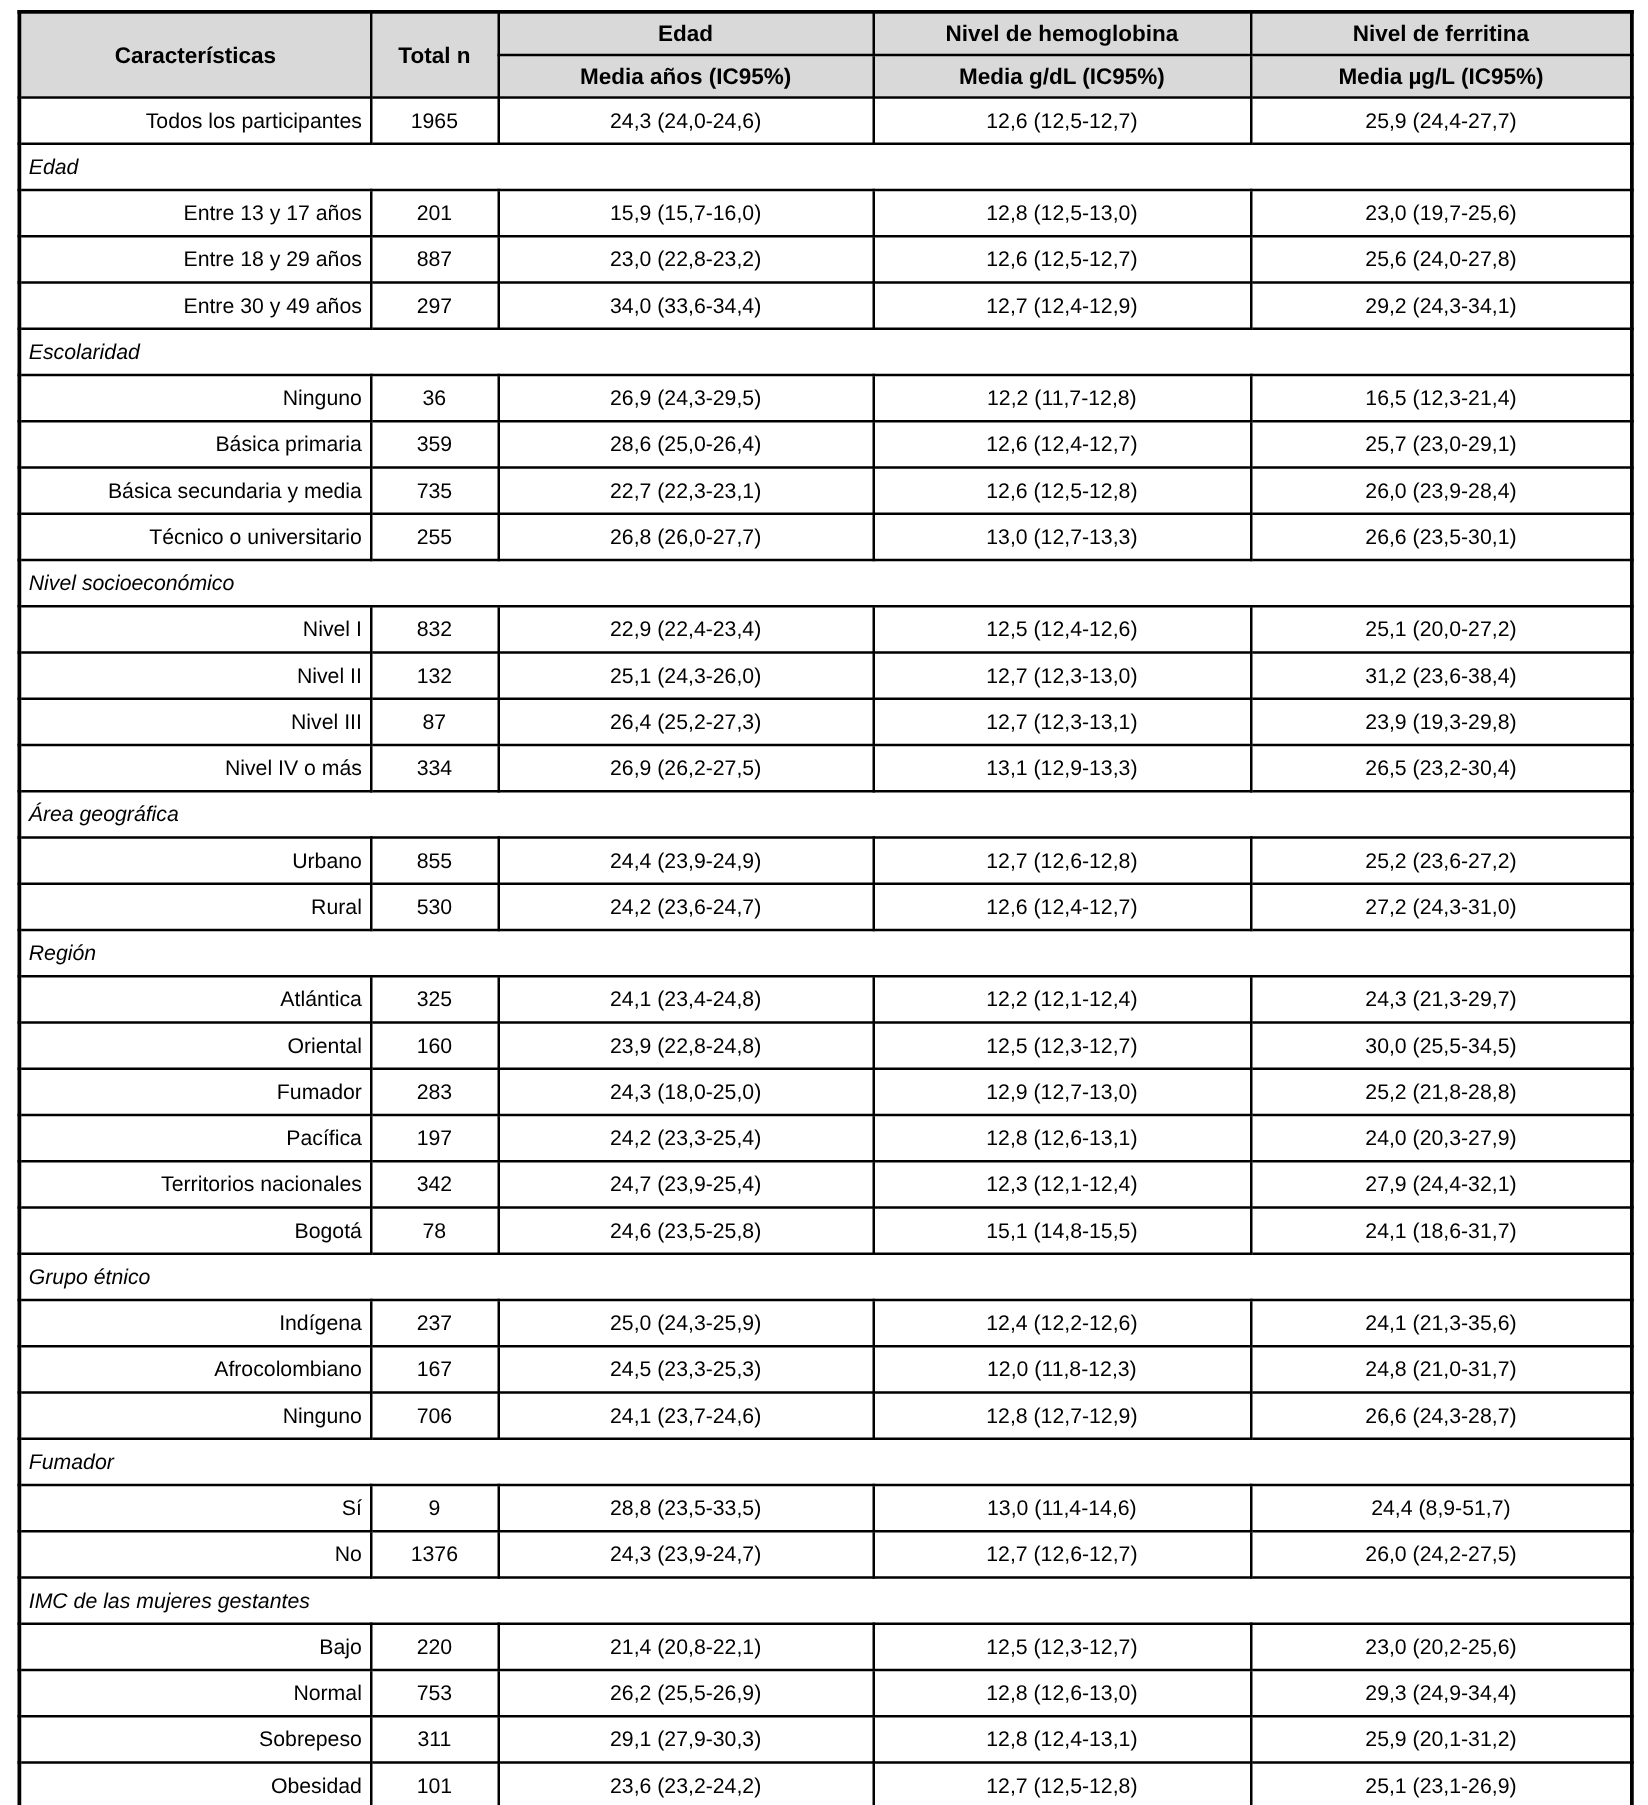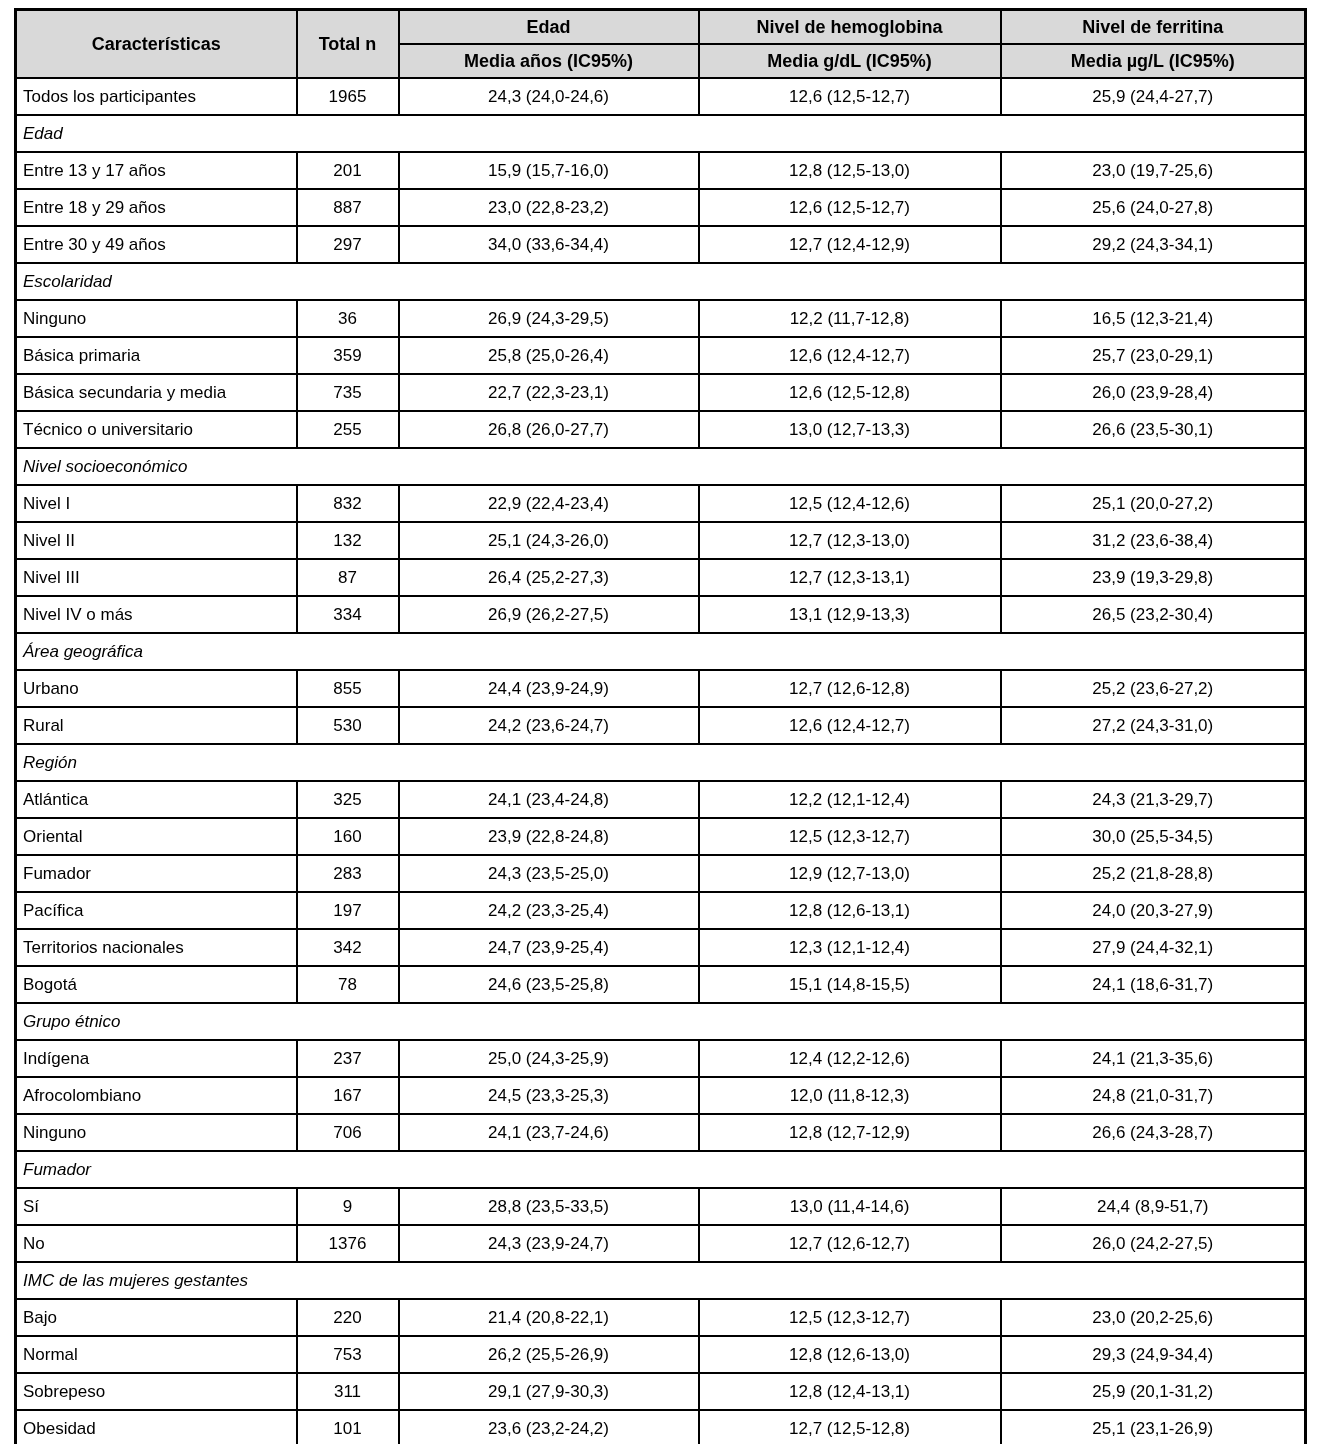--- a/index.html
+++ b/index.html
@@ -31,21 +31,21 @@
     text-align: center;
     height: 32px;
     padding: 0 4px;
   }
   table.stats-table tbody td {
     font-size: 17px;
     height: 35px;
     padding: 0 6px;
   }
   td.label-cell {
-    text-align: left;
+    text-align: right;
     padding-left: 20px;
     margin-top: 33px;
   }
   td.num-cell {
     text-align: center;
   }
   td.section-cell {
     font-style: italic;
     text-align: left;
     padding-left: 14px;
@@ -115,21 +115,21 @@
         <tr>
           <td class="label-cell">Ninguno</td>
           <td class="num-cell">36</td>
           <td class="num-cell">26,9 (24,3-29,5)</td>
           <td class="num-cell">12,2 (11,7-12,8)</td>
           <td class="num-cell">16,5 (12,3-21,4)</td>
         </tr>
         <tr>
           <td class="label-cell">Básica primaria</td>
           <td class="num-cell">359</td>
-          <td class="num-cell">25,8 (25,0-26,4)</td>
+          <td class="num-cell">28,6 (25,0-26,4)</td>
           <td class="num-cell">12,6 (12,4-12,7)</td>
           <td class="num-cell">25,7 (23,0-29,1)</td>
         </tr>
         <tr>
           <td class="label-cell">Básica secundaria y media</td>
           <td class="num-cell">735</td>
           <td class="num-cell">22,7 (22,3-23,1)</td>
           <td class="num-cell">12,6 (12,5-12,8)</td>
           <td class="num-cell">26,0 (23,9-28,4)</td>
         </tr>
@@ -201,21 +201,21 @@
         <tr>
           <td class="label-cell">Oriental</td>
           <td class="num-cell">160</td>
           <td class="num-cell">23,9 (22,8-24,8)</td>
           <td class="num-cell">12,5 (12,3-12,7)</td>
           <td class="num-cell">30,0 (25,5-34,5)</td>
         </tr>
         <tr>
           <td class="label-cell">Fumador</td>
           <td class="num-cell">283</td>
-          <td class="num-cell">24,3 (23,5-25,0)</td>
+          <td class="num-cell">24,3 (18,0-25,0)</td>
           <td class="num-cell">12,9 (12,7-13,0)</td>
           <td class="num-cell">25,2 (21,8-28,8)</td>
         </tr>
         <tr>
           <td class="label-cell">Pacífica</td>
           <td class="num-cell">197</td>
           <td class="num-cell">24,2 (23,3-25,4)</td>
           <td class="num-cell">12,8 (12,6-13,1)</td>
           <td class="num-cell">24,0 (20,3-27,9)</td>
         </tr>

